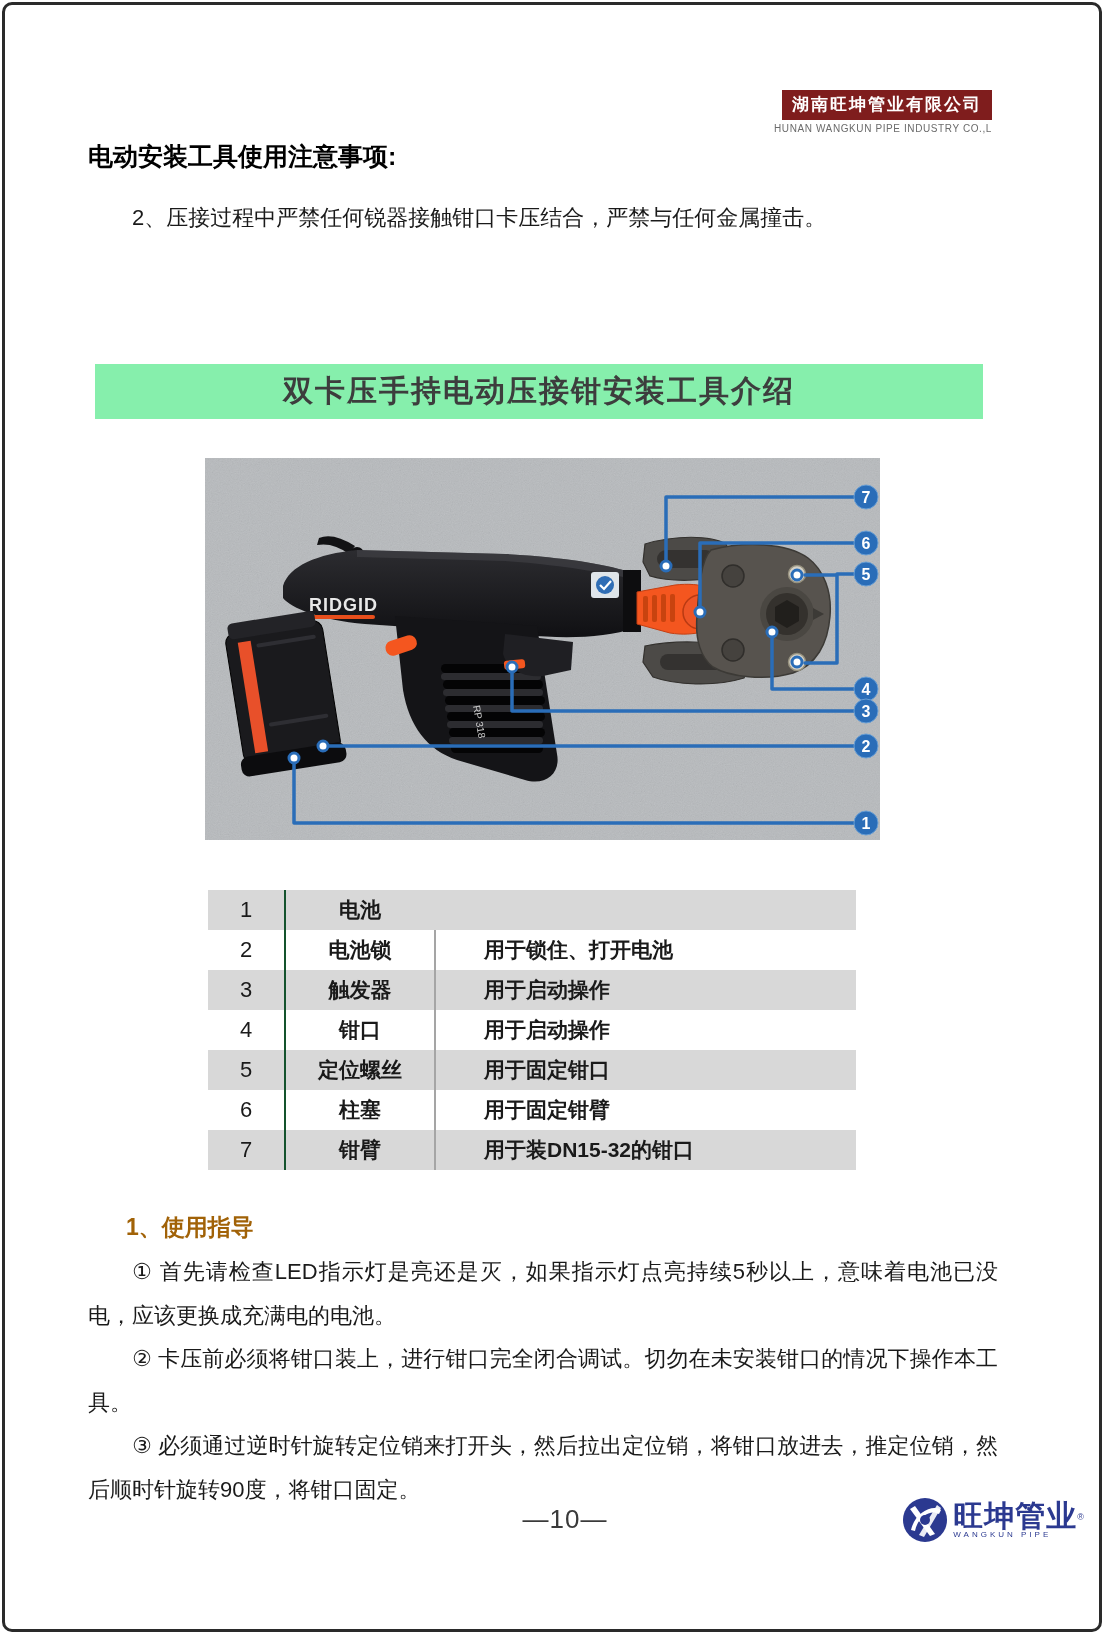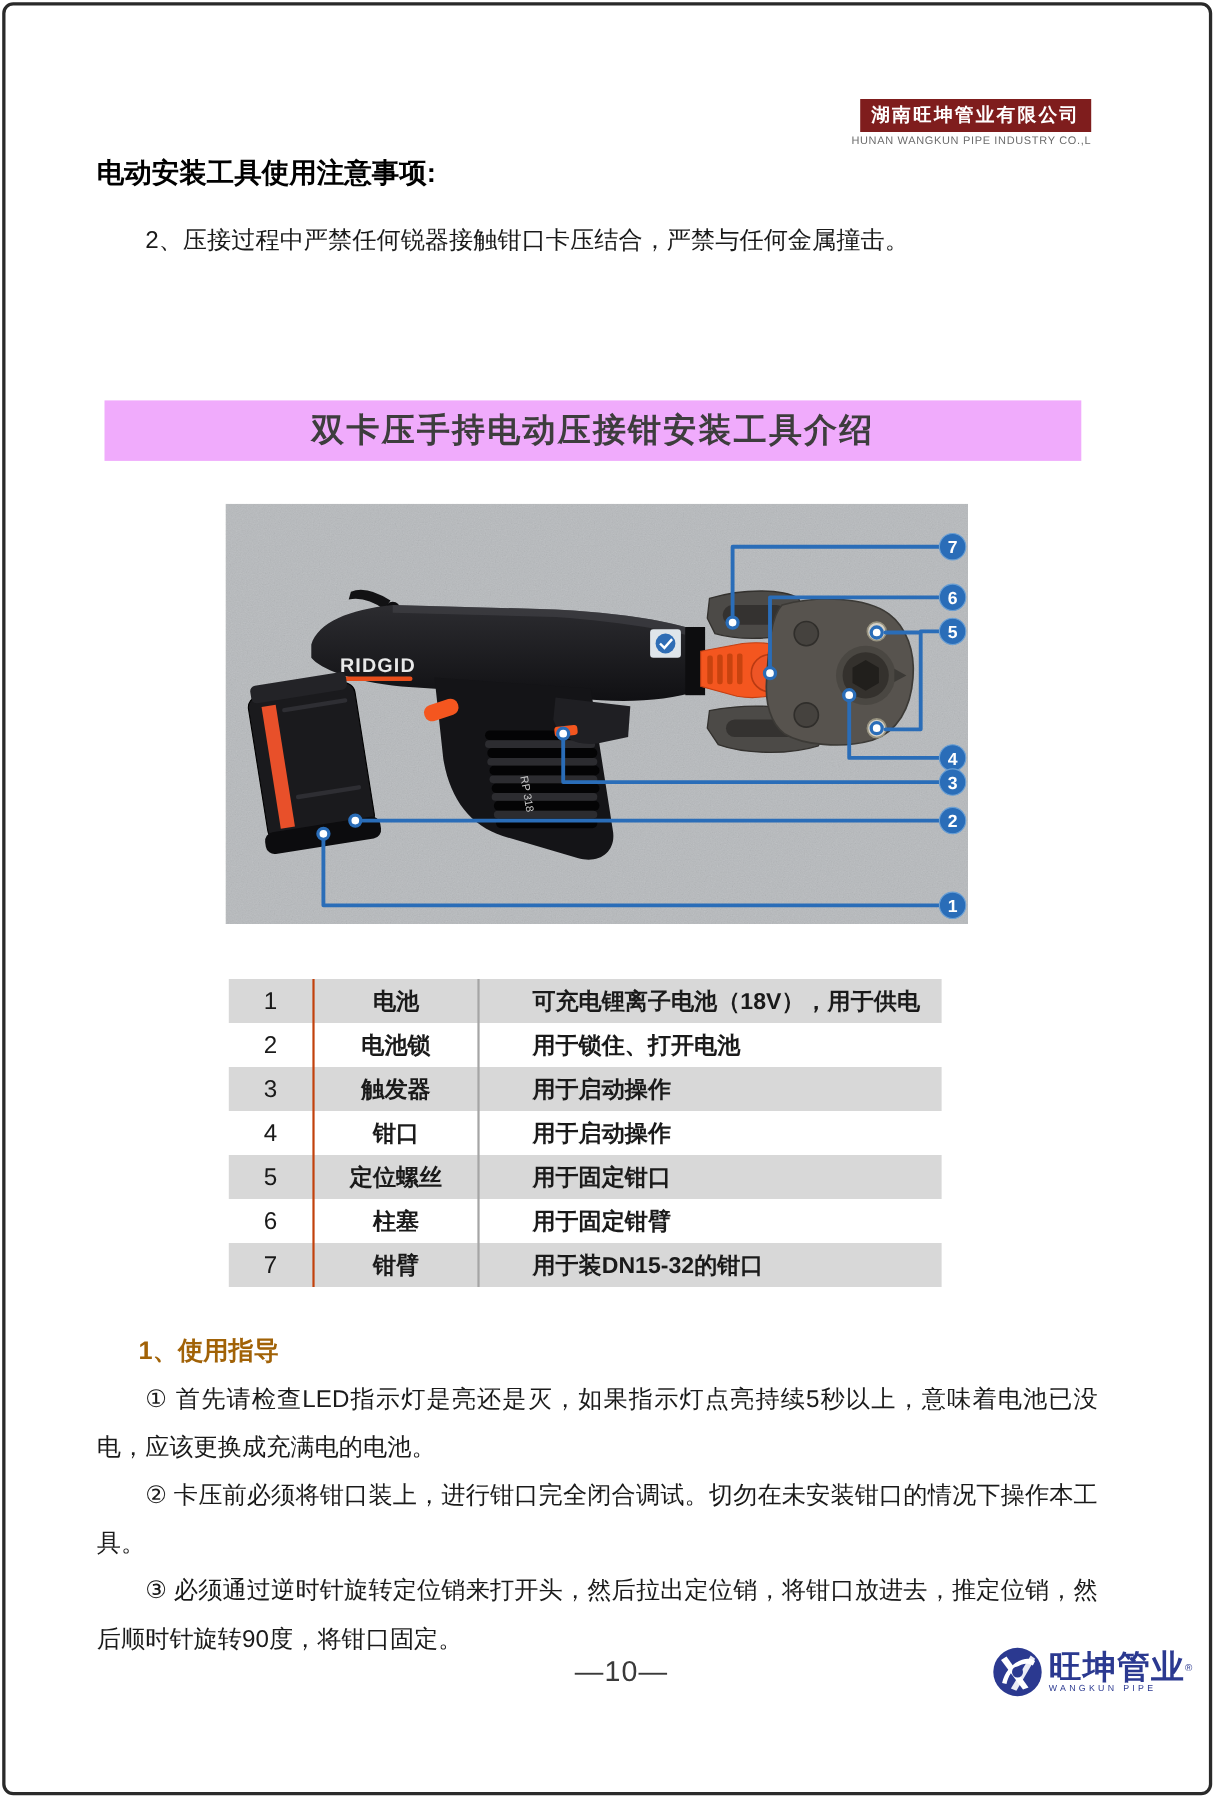--- a/index.html
+++ b/index.html
@@ -18,35 +18,35 @@
   }
   .company-en{color:#6b6b6b;font-size:10px;letter-spacing:0.6px;margin-top:3px;}
 
   
   .notice-title{position:absolute;left:88px;top:140px;font-size:25px;font-weight:bold;color:#000;}
   .notice-body{position:absolute;left:88px;top:196px;width:910px;font-size:22px;line-height:43px;text-align:justify;}
   .notice-body .para{text-indent:2em;}
 
   
   .section-banner{
-    position:absolute;left:95px;top:364px;width:888px;height:55px;background:#f0abfc;
+    position:absolute;left:95px;top:364px;width:888px;height:55px;background:#86efac;
     display:flex;align-items:center;justify-content:center;
     font-size:30px;font-weight:bold;color:#3d3d3d;letter-spacing:2px;
   }
 
   
   .tool-figure{position:absolute;left:205px;top:458px;width:675px;height:382px;}
 
   
   .parts-table{position:absolute;left:208px;top:890px;width:648px;}
   .trow{display:flex;height:40px;align-items:center;background:#ffffff;}
   .trow.alt{background:#d8d8d8;}
   .cell{font-size:21px;}
   .cell.no{width:76px;text-align:center;font-weight:normal;font-size:22px;}
-  .cell.name{width:148px;text-align:center;font-weight:bold;border-left:2px solid #c2410c;height:100%;display:flex;align-items:center;justify-content:center;}
+  .cell.name{width:148px;text-align:center;font-weight:bold;border-left:2px solid #14532d;height:100%;display:flex;align-items:center;justify-content:center;}
   .cell.desc{flex:1;padding-left:48px;font-weight:bold;border-left:2px solid #a5a5a5;height:100%;display:flex;align-items:center;}
 
   
   .guide-title{position:absolute;left:126px;top:1212px;font-size:23px;font-weight:bold;color:#a16207;}
   .guide-body{position:absolute;left:88px;top:1250px;width:910px;font-size:22px;line-height:43.5px;text-align:justify;}
   .guide-body .para{text-indent:2em;}
 
   
   .page-number{position:absolute;left:0;top:1504px;width:100%;text-align:center;font-size:26px;color:#3a3a3a;letter-spacing:1px;padding-left:13px;}
   .footer-logo{position:absolute;right:20px;top:1496px;display:flex;align-items:center;}
@@ -213,21 +213,20 @@
     <text x="661" y="294" text-anchor="middle" font-size="16" font-weight="bold" fill="#fff">2</text>
     <text x="661" y="371" text-anchor="middle" font-size="16" font-weight="bold" fill="#fff">1</text>
   </g>
 </svg>
 </div>
 
 <div class="parts-table">
   <div class="trow alt">
     <div class="cell no">1</div>
     <div class="cell name">电池</div>
-    <div class="cell desc">可充电锂离子电池（18V），用于供电</div>
   </div>
   <div class="trow">
     <div class="cell no">2</div>
     <div class="cell name">电池锁</div>
     <div class="cell desc">用于锁住、打开电池</div>
   </div>
   <div class="trow alt">
     <div class="cell no">3</div>
     <div class="cell name">触发器</div>
     <div class="cell desc">用于启动操作</div>

